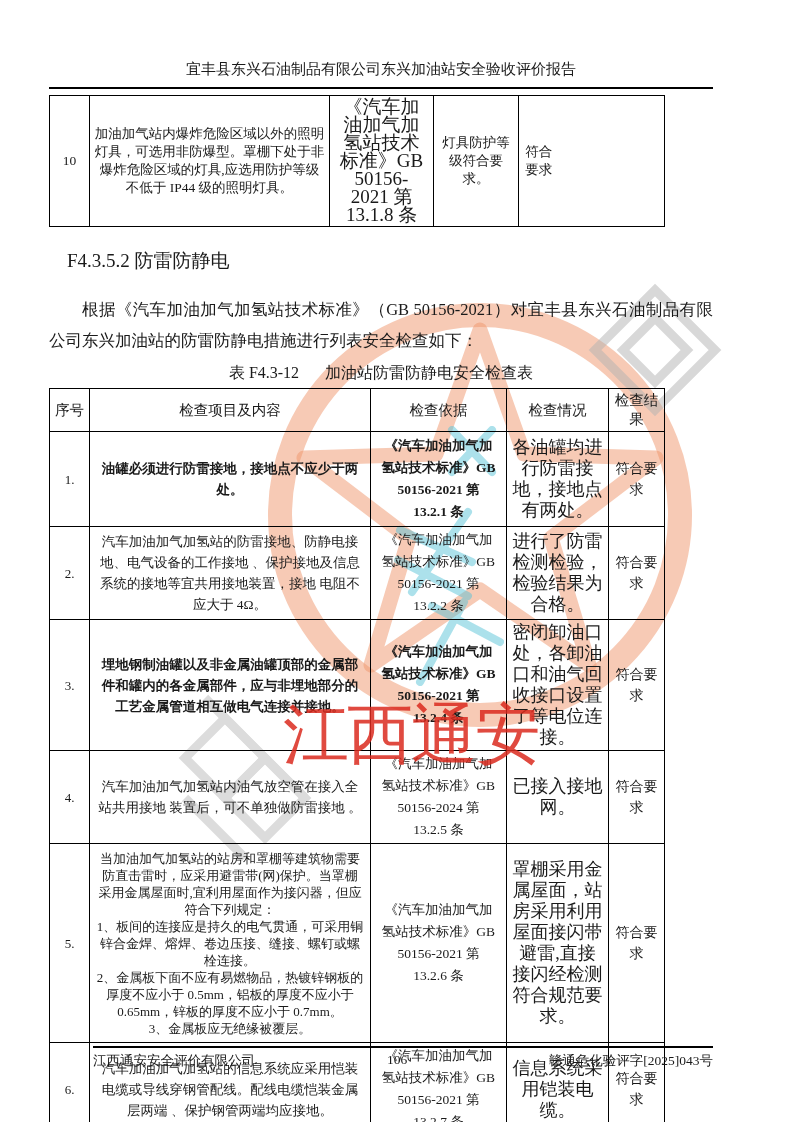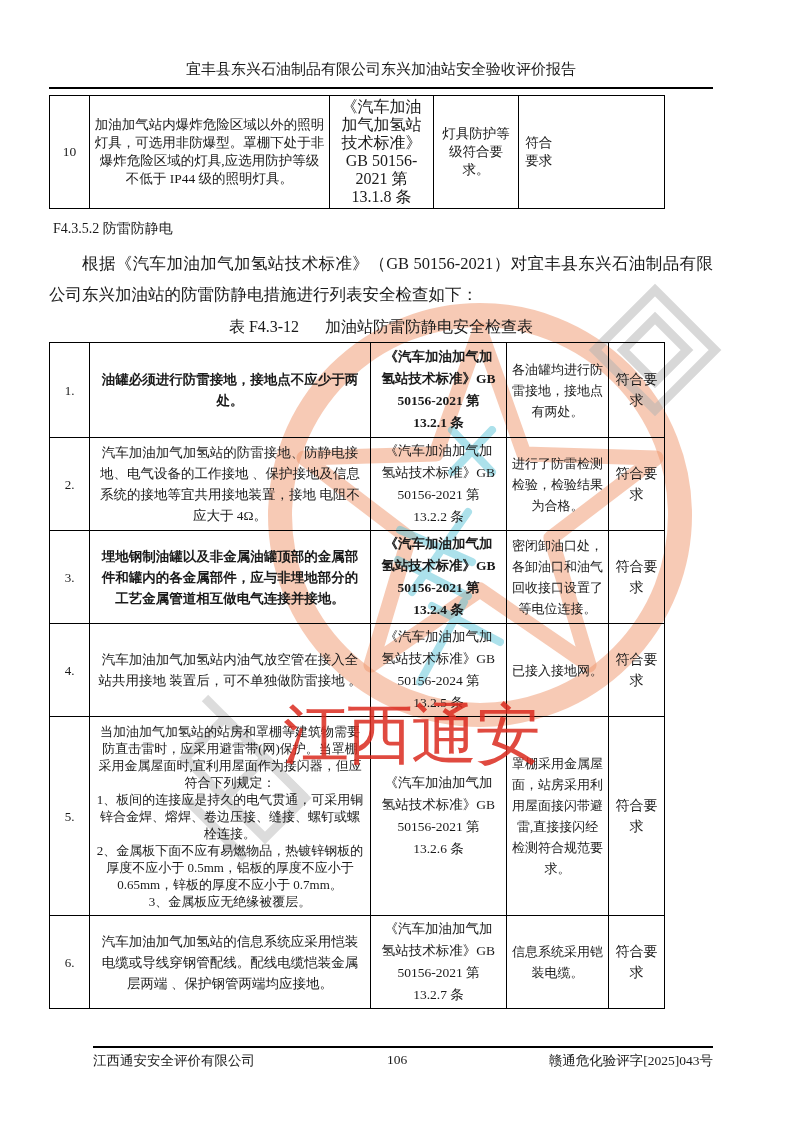--- a/index.html
+++ b/index.html
@@ -20,35 +20,35 @@
   .content { position:relative; z-index:1; padding:58px 80px 0 49px; }
   .doc-header {
     text-align:center; font-size:15px; line-height:22px;
     border-bottom:2px solid #000; padding-bottom:7px;
   }
   table { border-collapse:collapse; table-layout:fixed; background:transparent; }
   td,th { border:1.5px solid #000; vertical-align:middle; padding:2px 4px;
           background:transparent; font-weight:normal; }
   .top-table { width:615px; margin-top:6px; font-size:13.5px; line-height:18px; }
   .top-table td { text-align:center; }
-  .top-table .cell-basis { font-size:16px; padding:2px 6px; }
+  .top-table .cell-basis { font-size:19px; padding:2px 6px; }
   .top-table .cell-result { text-align:left; padding-left:5px; }
   .force-narrow { display:inline-block; width:2.2em; text-align:center; }
   .para { font-size:16.5px; line-height:31px; text-align:justify; margin:0; }
   .indent { text-indent:2em; }
   .p-conclusion { margin-top:10px; }
-  .section-heading { font-size:14px; line-height:31px; margin:4px; font-weight:normal; }
+  .section-heading { font-size:19px; line-height:31px; margin:18px; font-weight:normal; }
   .table-caption { text-align:center; font-size:16px; line-height:26px; margin:4px 0 2px; }
   .caption-label { margin-right:26px;margin-top:12px; }
   .main-table { width:615px; font-size:13.5px; line-height:21px; }
   .main-table td { text-align:center; }
   .main-table .cell-no { font-size:13px; }
   .main-table .cell-content { white-space:pre-line; padding:2px 6px; }
   .main-table .cell-basis { padding:2px 9px; line-height:22px; }
-  .main-table .cell-situation { font-size:13px; }
+  .main-table .cell-situation { font-size:18px; }
   .main-table .cell-result { font-size:14px; padding:2px 3px; }
   .main-table tr.hrow { height:34px; }
   .main-table tr.hrow th { font-size:14.5px; line-height:19px; }
   .main-table tr.r1 { height:95px; }
   .main-table tr.r2 { height:88px; }
   .main-table tr.r3 { height:92px; }
   .main-table tr.r4 { height:74px; }
   .main-table tr.r5 { height:199px; }
   .main-table tr.r5 .cell-content { line-height:17px; font-size:13px; }
   .main-table tr.r6 { height:75px; }
@@ -130,20 +130,27 @@
 
     <table class="main-table">
       <colgroup>
           <col style="width:40px">
           <col style="width:281px">
           <col style="width:136px">
           <col style="width:102px">
           <col style="width:56px">
         </colgroup>
       <tbody>
+          <tr class="hrow">
+        <th>序号</th>
+        <th>检查项目及内容</th>
+        <th>检查依据</th>
+        <th>检查情况</th>
+        <th>检查结果</th>
+      </tr>
       <tr class="r1">
         <td class="cell-no">1.</td>
         <td class="cell-content bold">油罐必须进行防雷接地，接地点不应少于两处。</td>
         <td class="cell-basis bold">《汽车加油加气加氢站技术标准》GB 50156-2021 第 13.2.1 条</td>
         <td class="cell-situation">各油罐均进行防雷接地，接地点有两处。</td>
         <td class="cell-result">符合要求</td>
       </tr>
       <tr class="r2">
         <td class="cell-no">2.</td>
         <td class="cell-content">汽车加油加气加氢站的防雷接地、防静电接地、电气设备的工作接地 、保护接地及信息系统的接地等宜共用接地装置，接地 电阻不应大于 4Ω。</td>

